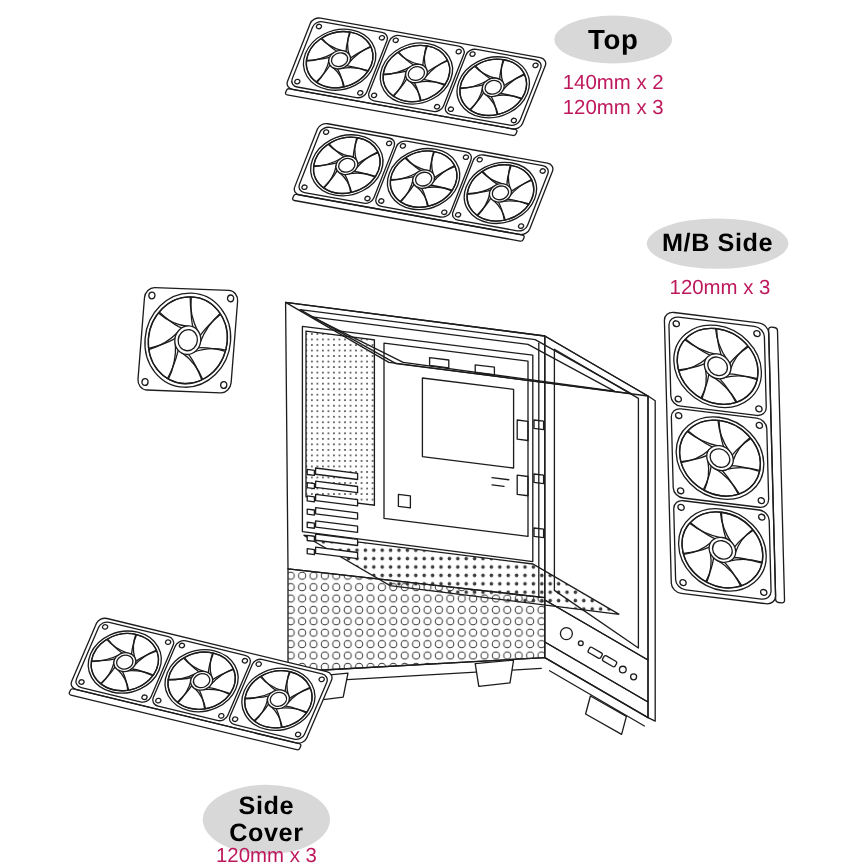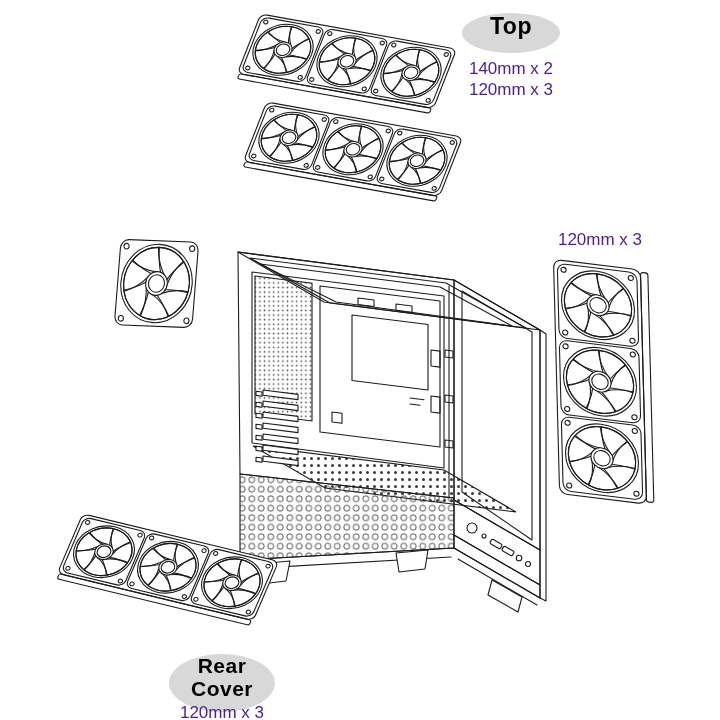--- a/index.html
+++ b/index.html
@@ -17,36 +17,36 @@
   .ln  { fill: none;  stroke: #1c1c1c; stroke-width: 1.1; stroke-linejoin: round; stroke-linecap: round; }
   .lnf { fill: #ffffff; stroke: #1c1c1c; stroke-width: 1.1; stroke-linejoin: round; }
 
   .badge {
     position: absolute;
     background: #d8d8d8;
     border-radius: 50%;
     display: flex;
     flex-direction: column;
     align-items: center;
-    justify-content: flex-start;
+    justify-content: center;
     font-weight: 700;
     text-align: center;
     letter-spacing: 0.5px;
   }
   #b-top  { left: 462px; top: 13px;  width: 98px;  height: 40px; font-size: 23px; }
   #b-rear { left: 116px; top: 153px; width: 102px; height: 40px; font-size: 23px; }
   #b-mb   { left: 539px; top: 182px; width: 118px; height: 42px; font-size: 21px; }
   #b-pc   { left: 169px; top: 654px; width: 106px; height: 58px; font-size: 21px; line-height: 1.1; }
 
   .spec {
     position: absolute;
     font-size: 17px;
     line-height: 21px;
     text-align: center;
-    color: #4c1d95;
+    color: #be185d;
   }
   #s-top  { left: 446px; top: 58px;  width: 130px; }
   #s-rear { left: 104px; top: 198px; width: 126px; }
   #s-mb   { left: 538px; top: 229px; width: 124px; }
   #s-pc   { left: 160px; top: 702px; width: 124px; }
 </style>
 </head>
 <body>
 
 <div class="stage">
@@ -200,25 +200,28 @@
 
   <div class="badge" id="b-top">
     <span>Top</span>
   </div>
   <div class="spec" id="s-top">
     <div>140mm x 2</div>
     <div>120mm x 3</div>
   </div>
 
 
+  <div class="badge" id="b-mb">
+    <span>M/B Side</span>
+  </div>
   <div class="spec" id="s-mb">
     <div>120mm x 3</div>
   </div>
 
   <div class="badge" id="b-pc">
-    <span>Rear</span>
+    <span>Side</span>
     <span>Cover</span>
   </div>
   <div class="spec" id="s-pc">
     <div>120mm x 3</div>
   </div>
 
 </div>
 
 </body></html>

